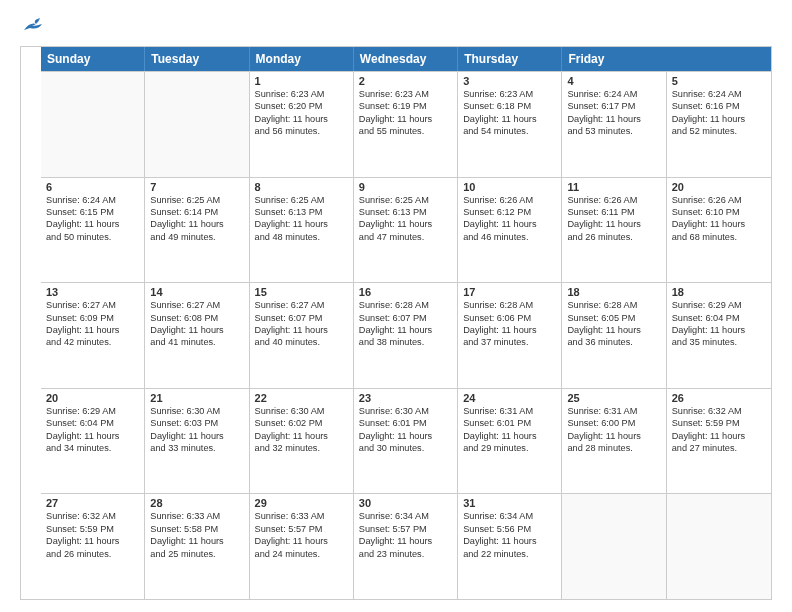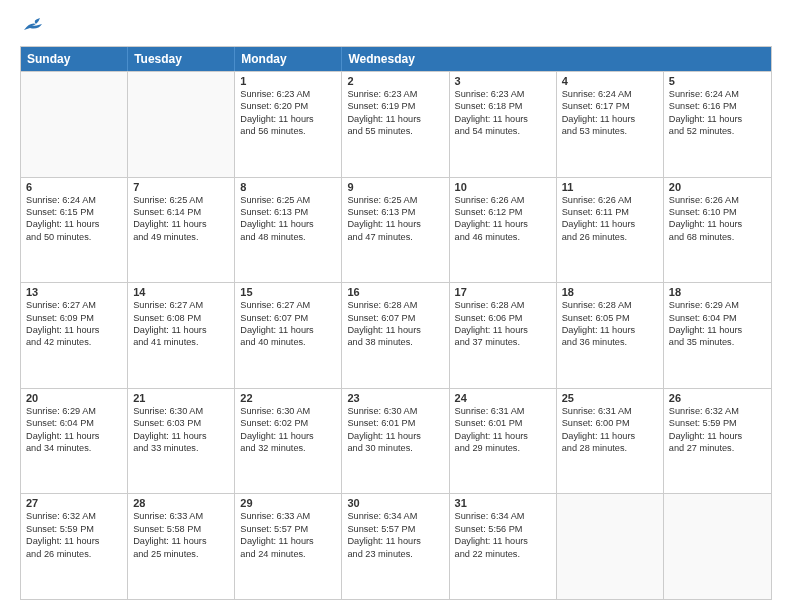--- a/index.html
+++ b/index.html
@@ -59,20 +59,21 @@
     }
     .location {
       font-size: 14px;
       color: #555;
     }
     .calendar {
       flex: 1;
       display: flex;
       flex-direction: column;
       border: 1px solid #ccc;
+      padding-left: 20px;
     }
     .cal-header {
       display: grid;
       grid-template-columns: repeat(7, 1fr);
       background: #2e75b6;
     }
     .cal-header-cell {
       color: #fff;
       font-size: 12px;
       font-weight: bold;
@@ -134,20 +135,22 @@
       <div class="location"></div>
     </div>
   </div>
 
   <div class="calendar">
     <div class="cal-header" id="cal-header">
         <div class="cal-header-cell">Sunday</div>
         <div class="cal-header-cell">Tuesday</div>
         <div class="cal-header-cell">Monday</div>
         <div class="cal-header-cell">Wednesday</div>
+        <div class="cal-header-cell">Thursday</div>
+        <div class="cal-header-cell">Friday</div>
       </div>
     <div class="cal-body" id="cal-body">
         <div class="cal-row">
           <div class="cal-cell empty"></div>
           <div class="cal-cell empty"></div>
           <div class="cal-cell">
             <div class="day-num">1</div>
             <div class="cell-line">Sunrise: 6:23 AM</div>
             <div class="cell-line">Sunset: 6:20 PM</div>
             <div class="cell-line">Daylight: 11 hours</div>

